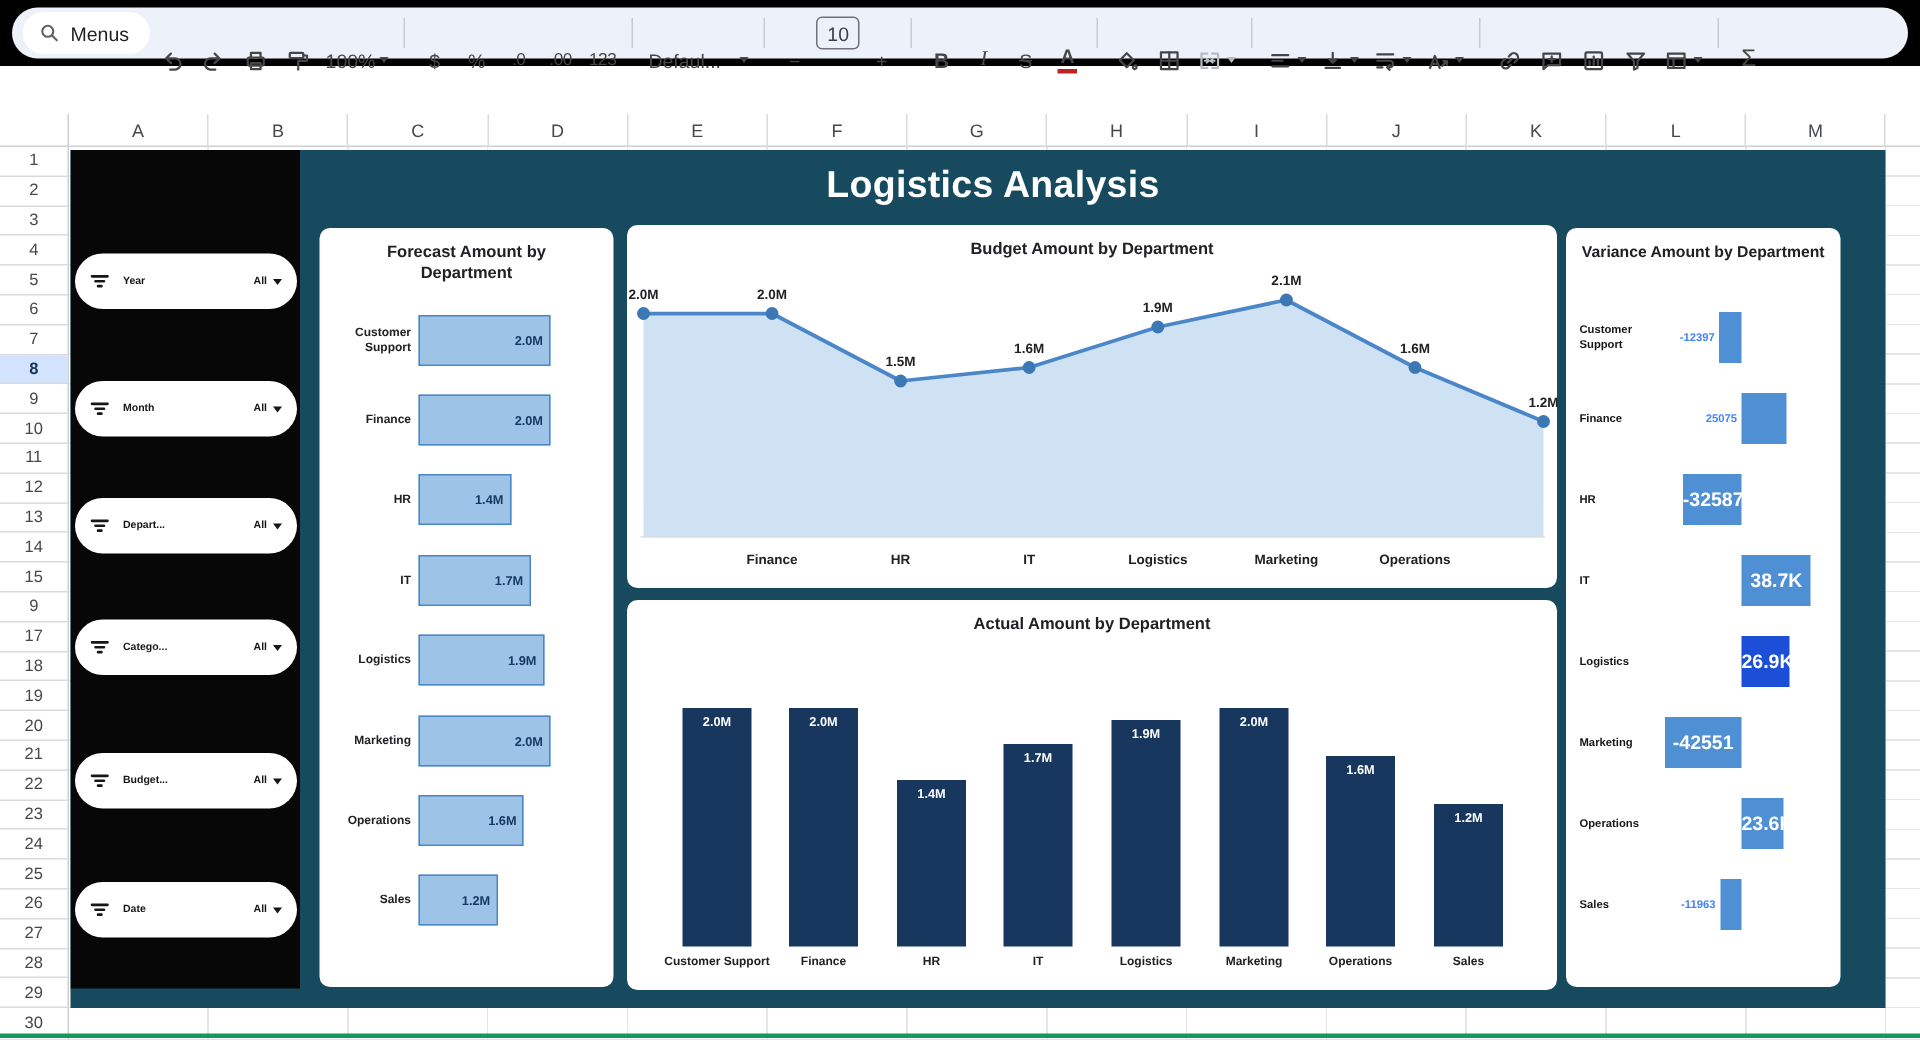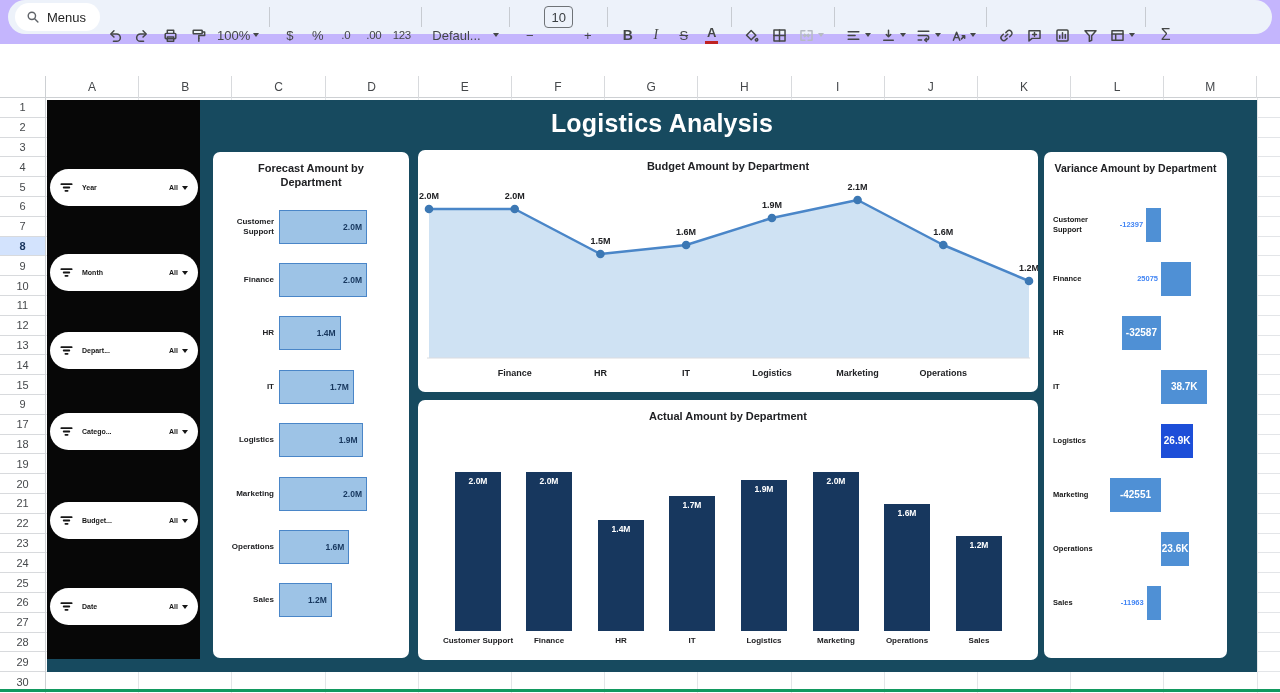--- a/index.html
+++ b/index.html
@@ -1,21 +1,21 @@
 <!DOCTYPE html>
 <html><head>
 <meta charset="utf-8">
 <style>
   * { margin:0; padding:0; box-sizing:border-box; }
   html,body { background:#fff; }
   body { font-family:"Liberation Sans","DejaVu Sans",sans-serif; }
   .screen { position:relative; width:1280px; height:693px; overflow:hidden; background:#fff; }
 
   
-  .toolbar { position:absolute; top:0; left:0; right:0; height:44px; background:#c4b5fd; display:flex; padding:0 8px; }
+  .toolbar { position:absolute; top:0; left:0; right:0; height:44px; background:#000000; display:flex; align-items:center; padding:0 8px; }
   .tb-band { flex:1; height:34px; background:#edf2fa; border-radius:17px; display:flex; align-items:center; padding:0 7px; gap:1px; }
   .menus-pill { height:28px; background:#fff; border-radius:14px; display:flex; align-items:center; gap:7px; padding:0 14px 0 11px; border:none; font-family:inherit; font-size:13px; color:#1f1f1f; cursor:default; }
   .menus-pill svg { width:14px; height:14px; stroke:#5f6368; fill:none; stroke-width:1.6; stroke-linecap:round; }
   .tbtn { height:28px; min-width:27px; border:none; background:transparent; border-radius:6px; display:flex; align-items:center; justify-content:center; color:#444746; font-family:inherit; font-size:13px; padding:0 4px; gap:3px; cursor:default;margin-top:36px; }
   .tbtn svg { width:17px; height:17px; stroke:#444746; fill:none; stroke-width:1.4; stroke-linecap:round; stroke-linejoin:round; }
   .tbtn.disabled svg { stroke:#b6bbc2; }
   .tbtn.disabled .dcaret { border-top-color:#b6bbc2; }
   .tsep { width:1px; height:20px; background:#c7cbd1; margin:0 5px; flex:none; }
   .dcaret { width:0; height:0; border-left:3.5px solid transparent; border-right:3.5px solid transparent; border-top:4px solid #444746; display:inline-block; }
   .glyph { font-size:13px; color:#444746; font-weight:500; }
@@ -85,21 +85,21 @@
   #actualPlot { position:absolute; inset:0; }
   .vbar { position:absolute; width:46px; }
   .vbar-value { position:absolute; top:4px; left:0; width:100%; text-align:center; font-size:8.5px; font-weight:bold; color:#fff; }
   .vx-label { position:absolute; top:236px; transform:translateX(-50%); font-size:8px; font-weight:bold; color:#202124; white-space:nowrap; }
 
   
   #varianceRows { position:absolute; top:46px; left:0; right:0; }
   .vr-row { position:relative; height:54px; }
   .vr-label { position:absolute; left:9px; top:50%; transform:translateY(-50%); width:42px; font-size:7.5px; font-weight:bold; color:#161616; line-height:1.3; overflow-wrap:break-word; }
   .vr-bar { position:absolute; top:10px; height:34px; }
-  .vr-inlabel { position:absolute; top:0; left:0; width:100%; text-align:center; line-height:34px; font-size:10px; font-weight:bold; color:#fff; }
+  .vr-inlabel { position:absolute; top:0; left:0; width:100%; text-align:center; line-height:34px; font-size:13px; font-weight:bold; color:#fff; }
   .vr-outlabel { position:absolute; top:10px; line-height:34px; font-size:7.5px; font-weight:bold; }
 </style>
 </head>
 <body>
 
 <div class="screen">
 
   <div class="toolbar">
     <div class="tb-band">
       <button class="menus-pill">

